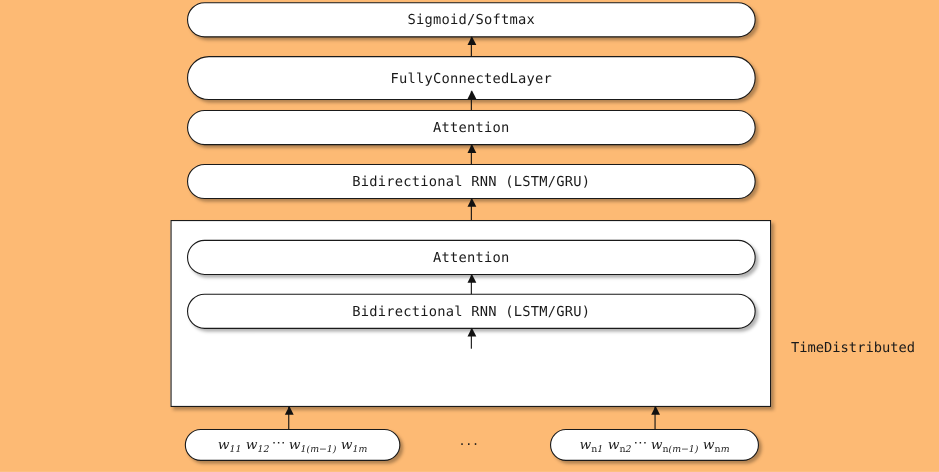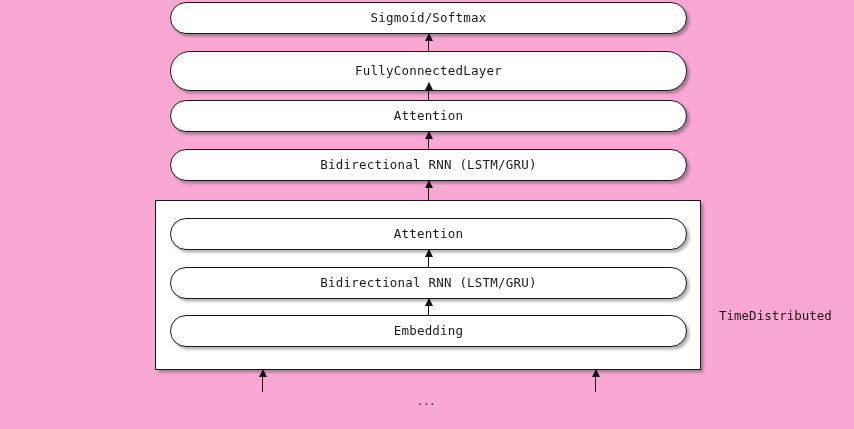--- a/index.html
+++ b/index.html
@@ -4,21 +4,21 @@
 <style>
   html, body {
     margin: 0;
     padding: 0;
     background: #ffffff;
   }
   #canvas {
     position: relative;
     width: 854px;
     height: 429px;
-    background: #f9a8d4;
+    background: #fdba74;
     overflow: hidden;
     font-family: "DejaVu Sans Mono", "Liberation Mono", monospace;
   }
 
   
   .node {
     position: absolute;
     box-sizing: border-box;
     background: #ffffff;
     border: 1.2px solid #1a1a1a;
@@ -177,33 +177,40 @@
 
   <div class="node" style="left:170px; top:267px; width:517px; height:32px;">
     <span class="lbl">Bidirectional RNN (LSTM/GRU)</span>
   </div>
 
   <div class="arrow" style="left:424px; top:299px; width:9px; height:18px;">
     <div class="shaft"></div>
     <div class="head"></div>
   </div>
 
-  <div class="node" style="left:170px; top:315px; width:517px; height:32px;">
-    <span class="lbl">Embedding</span>
-  </div>
 
   <div class="side-label" style="left:719px; top:278px;">TimeDistributed</div>
 
   <div class="arrow" style="left:258px; top:370px; width:9px; height:22px;">
     <div class="shaft"></div>
     <div class="head"></div>
   </div>
 
   <div class="arrow" style="left:591px; top:370px; width:9px; height:22px;">
     <div class="shaft"></div>
     <div class="head"></div>
   </div>
 
+  <div class="node" style="left:168px; top:390px; width:196px; height:29px;">
+    <span class="mathseq">
+      <span>w<sub>11</sub></span>&nbsp;<span>w<sub>12</sub></span><span class="sep">⋯</span><span>w<sub>1(<i>m</i>−1)</sub></span>&nbsp;<span>w<sub>1<i>m</i></sub></span>
+    </span>
+  </div>
 
   <div class="mid-ellipsis" style="left:418px; top:398px;">···</div>
 
+  <div class="node" style="left:500px; top:390px; width:190px; height:29px;">
+    <span class="mathseq">
+      <span>w<sub><span class="up">n</span>1</sub></span>&nbsp;<span>w<sub><span class="up">n</span>2</sub></span><span class="sep">⋯</span><span>w<sub><span class="up">n</span>(<i>m</i>−1)</sub></span>&nbsp;<span>w<sub><span class="up">n</span><i>m</i></sub></span>
+    </span>
+  </div>
 
 </div>
 
 </body></html>

